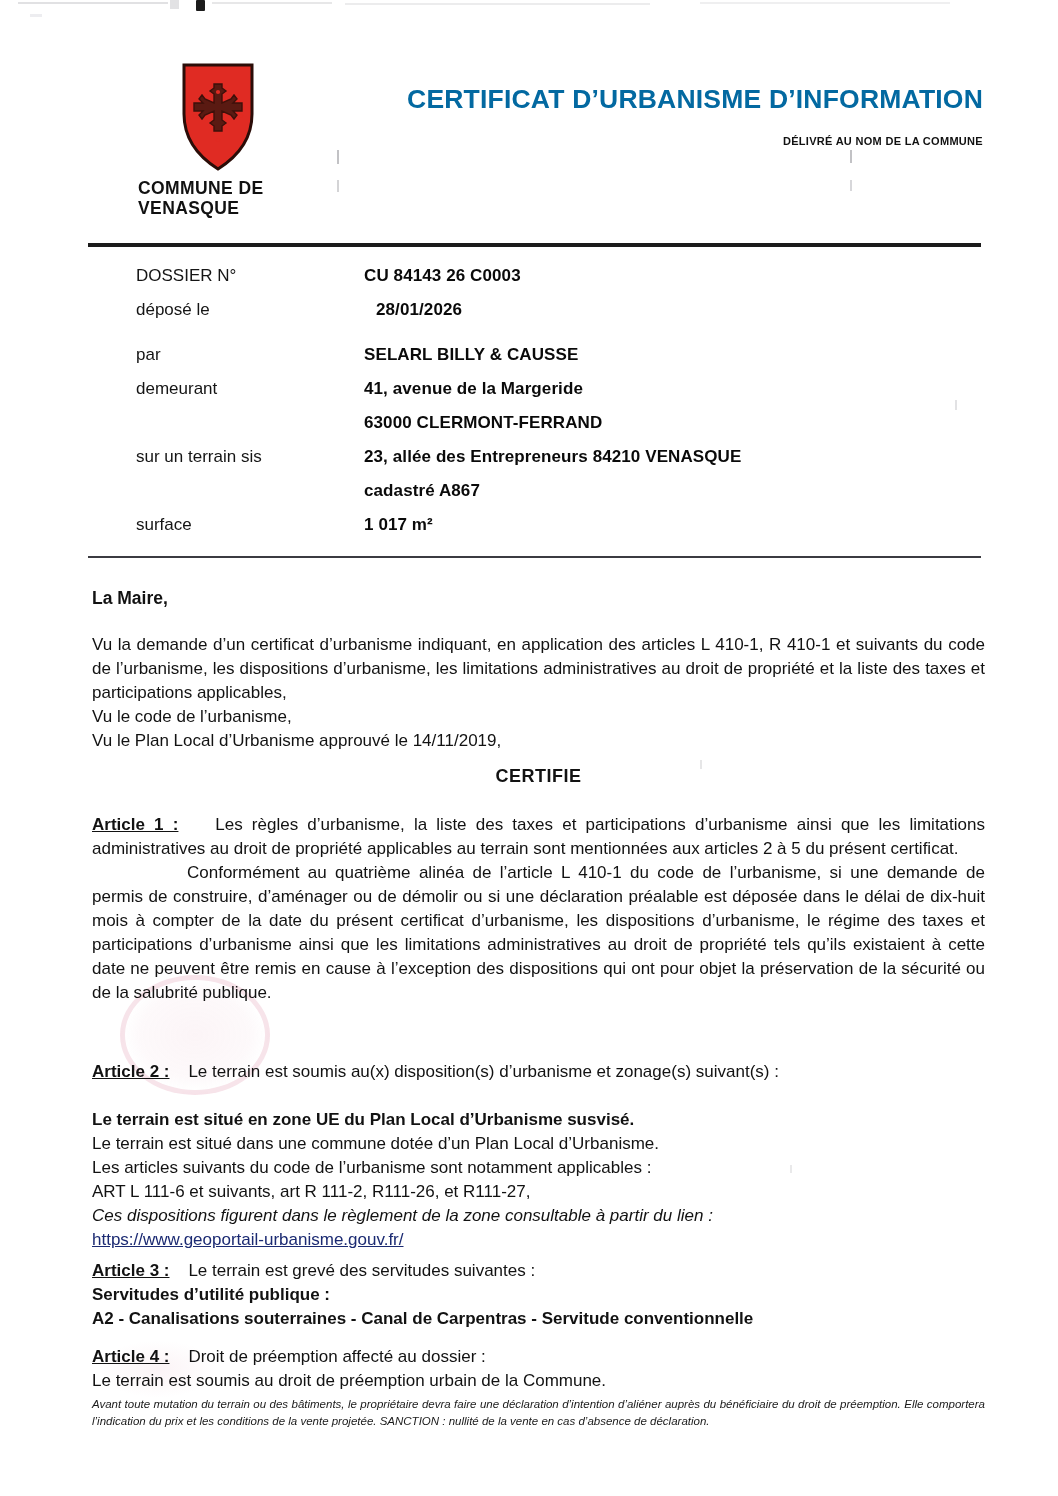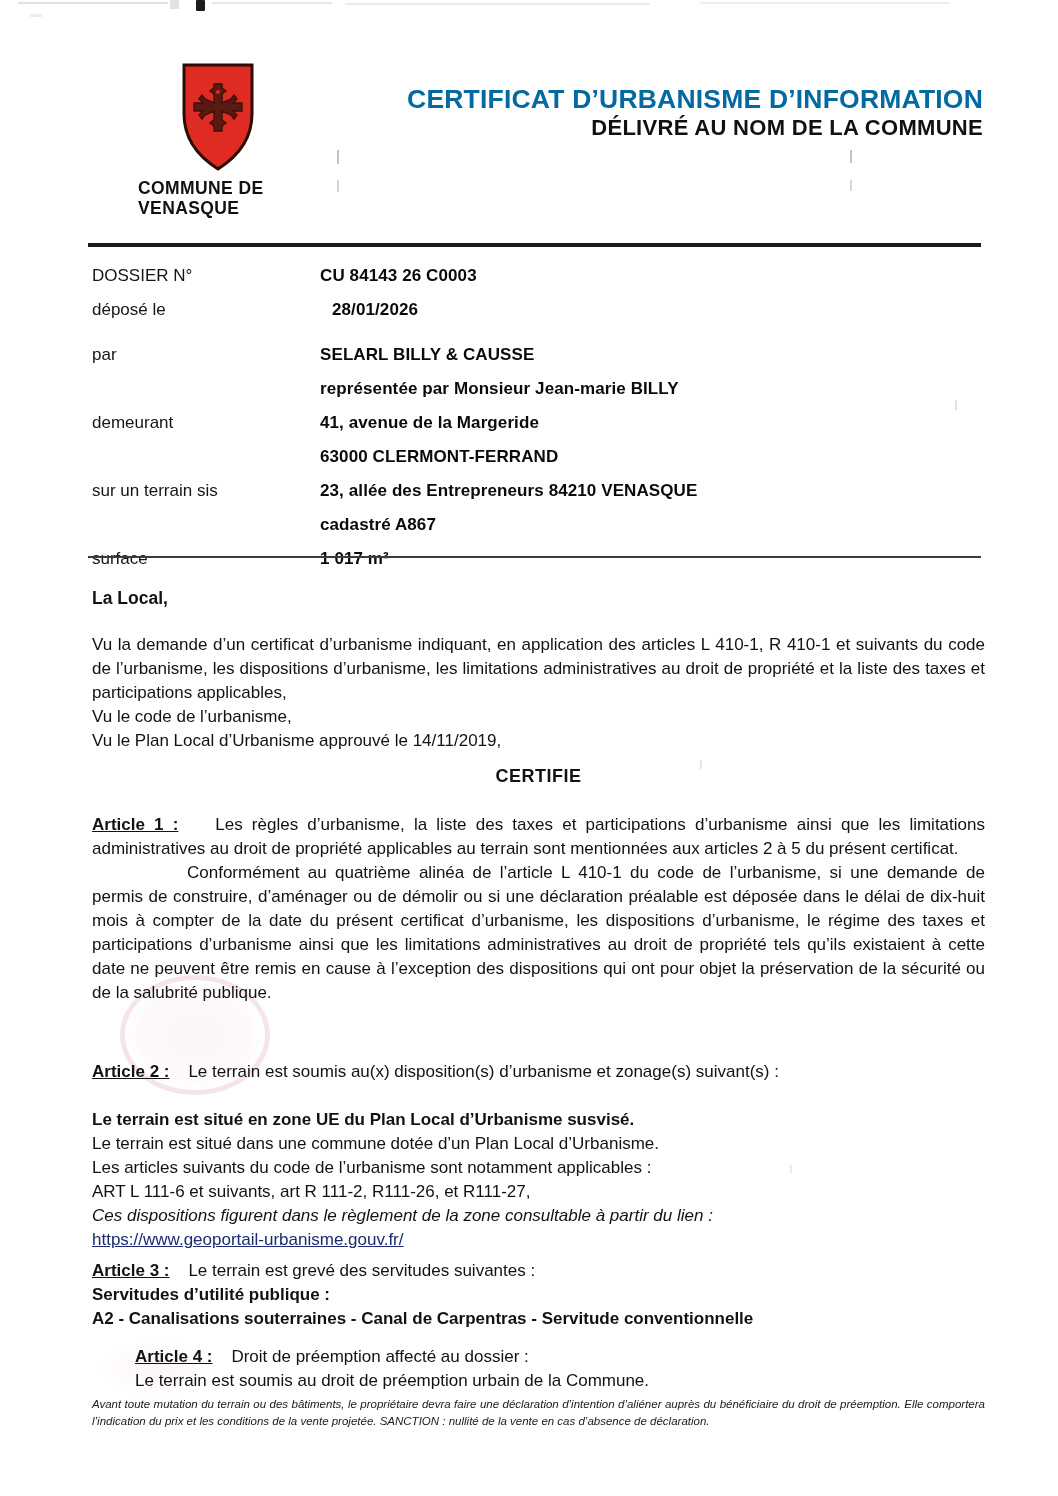--- a/index.html
+++ b/index.html
@@ -102,22 +102,22 @@
     text-align: right;
   }
   .doc-title {
     font-size: 26.5px;
     font-weight: bold;
     letter-spacing: .2px;
     color: #0369a1;
     white-space: nowrap;
   }
   .doc-subtitle {
-    margin-top: 0;
-    font-size: 22px;
+    margin-top: 20px;
+    font-size: 11px;
     font-weight: bold;
     letter-spacing: .3px;
     color: #111;
     white-space: nowrap;
   }
 
   
   .rule-thick {
     position: absolute;
     left: 88px;
@@ -138,20 +138,21 @@
     position: absolute;
     left: 92px;
     top: 266px;
     width: 890px;
     font-size: 17px;
   }
   .info-row {
     display: flex;
     align-items: baseline;
     height: 34px;
+    margin-left: 44px;
   }
   .info-row.gap { height: 45px; gap: 12px; }
   .info-label {
     width: 228px;
     flex: 0 0 228px;
     color: #151515;
   }
   .info-value {
     font-weight: bold;
     color: #0a0a0a;
@@ -265,24 +266,20 @@
     </div>
     <div class="info-row gap">
       <div class="info-label">déposé le</div>
       <div class="info-value">28/01/2026</div>
     </div>
     <div class="info-row">
       <div class="info-label">par</div>
       <div class="info-value">SELARL BILLY &amp; CAUSSE</div>
     </div>
     <div class="info-row">
-      <div class="info-label"></div>
-      <div class="info-value">représentée par Monsieur Jean-marie BILLY</div>
-    </div>
-    <div class="info-row">
       <div class="info-label">demeurant</div>
       <div class="info-value">41, avenue de la Margeride</div>
     </div>
     <div class="info-row">
       <div class="info-label"></div>
       <div class="info-value">63000 CLERMONT-FERRAND</div>
     </div>
     <div class="info-row">
       <div class="info-label">sur un terrain sis</div>
       <div class="info-value">23, allée des Entrepreneurs 84210 VENASQUE</div>
@@ -293,21 +290,21 @@
     </div>
     <div class="info-row">
       <div class="info-label">surface</div>
       <div class="info-value">1 017 m²</div>
     </div>
   </div>
 
   <div class="rule-thin" style="top:556px;"></div>
 
   <div class="body-text" style="top:586px;">
-    <div class="maire">La Local,</div>
+    <div class="maire">La Maire,</div>
   </div>
 
   <div class="body-text" style="top:633px;">
     <p class="just">Vu la demande d’un certificat d’urbanisme indiquant, en application des articles L 410-1, R 410-1 et suivants du code de l’urbanisme, les dispositions d’urbanisme, les limitations administratives au droit de propriété et la liste des taxes et participations applicables,</p>
     <div>Vu le code de l’urbanisme,</div>
     <div>Vu le Plan Local d’Urbanisme approuvé le 14/11/2019,</div>
   </div>
 
   <div class="body-text certifie" style="top:764px;">CERTIFIE</div>
 
@@ -328,20 +325,20 @@
     <div class="ital">Ces dispositions figurent dans le règlement de la zone consultable à partir du lien :</div>
     <div><a class="link" href="#">https://www.geoportail-urbanisme.gouv.fr/</a></div>
   </div>
 
   <div class="body-text" style="top:1259px;">
     <div><span class="art-label">Article 3 :</span>&nbsp;&nbsp;&nbsp;&nbsp;<span>Le terrain est grevé des servitudes suivantes :</span></div>
     <div class="bold">Servitudes d’utilité publique :</div>
     <div class="bold">A2 - Canalisations souterraines - Canal de Carpentras - Servitude conventionnelle</div>
   </div>
 
-  <div class="body-text" style="top:1345px;margin-left:43px;">
+  <div class="body-text" style="top:1345px;">
     <div><span class="art-label">Article 4 :</span>&nbsp;&nbsp;&nbsp;&nbsp;<span>Droit de préemption affecté au dossier :</span></div>
     <div>Le terrain est soumis au droit de préemption urbain de la Commune.</div>
   </div>
 
   <div class="body-text legal-fine" style="top:1396px;">Avant toute mutation du terrain ou des bâtiments, le propriétaire devra faire une déclaration d’intention d’aliéner auprès du bénéficiaire du droit de préemption. Elle comportera l’indication du prix et les conditions de la vente projetée. SANCTION : nullité de la vente en cas d’absence de déclaration.</div>
 
 </div>
 
 </body></html>

